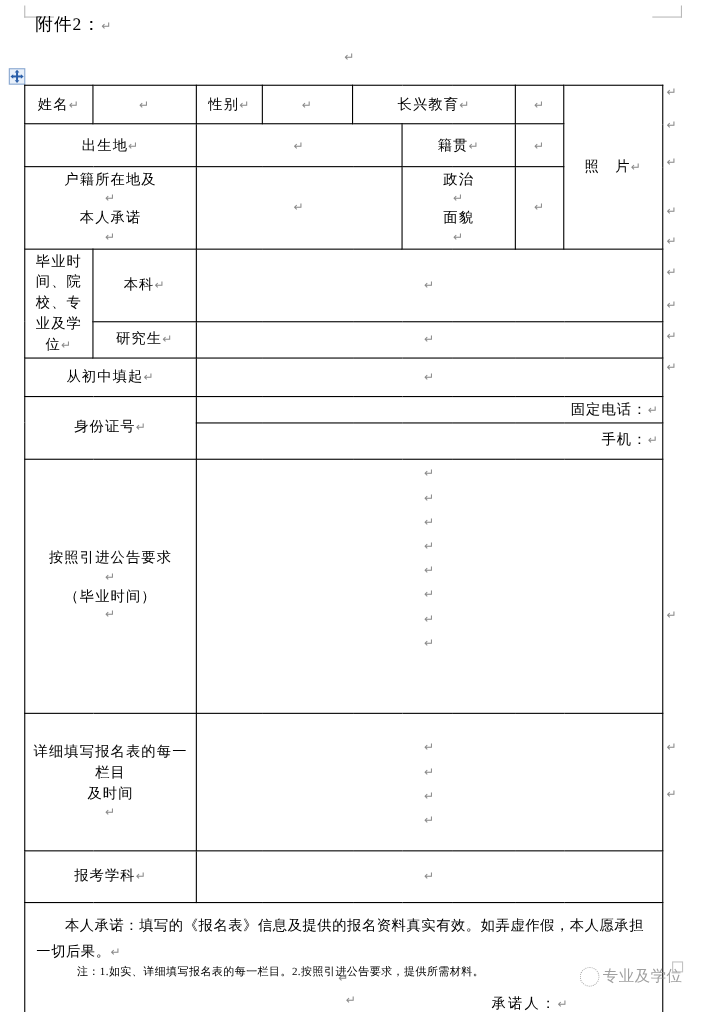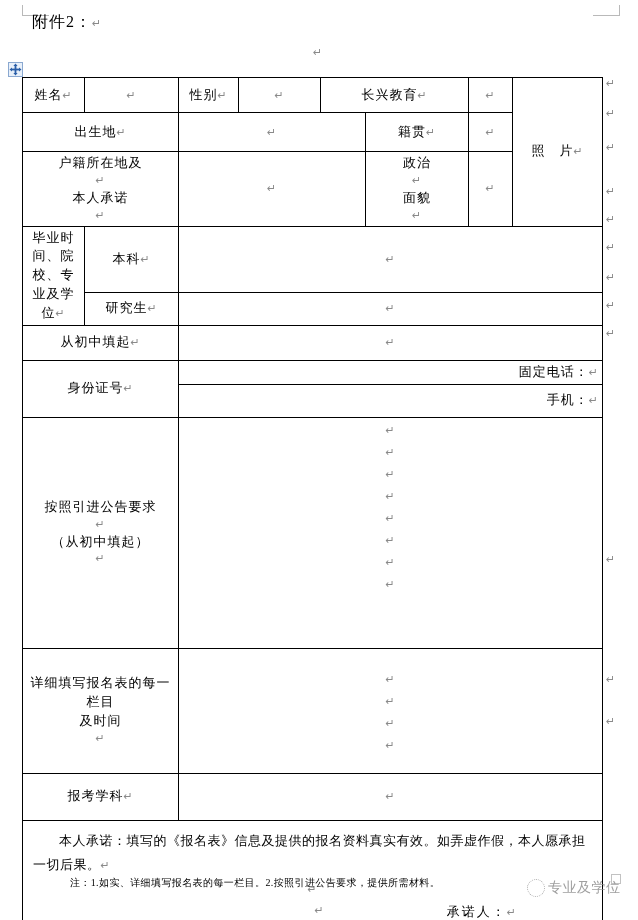--- a/index.html
+++ b/index.html
@@ -341,21 +341,21 @@
   </tr>
 
   <tr>
     <td class="ctr" colspan="2" style="height:226px">
       <span class="vstack">
         <span>
               <span>按照引进公告要求</span>
               <span class="pilcrow"></span>
             </span>
         <span>
-              <span>（从初中填起）</span>
+              <span>（毕业时间）</span>
               <span class="pilcrow"></span>
             </span>
       </span>
     </td>
     <td colspan="7" class="ctr" style="vertical-align:top;">
       <div class="marks">
         <span class="pilcrow"></span>
         <span class="pilcrow"></span>
         <span class="pilcrow"></span>
         <span class="pilcrow"></span>

